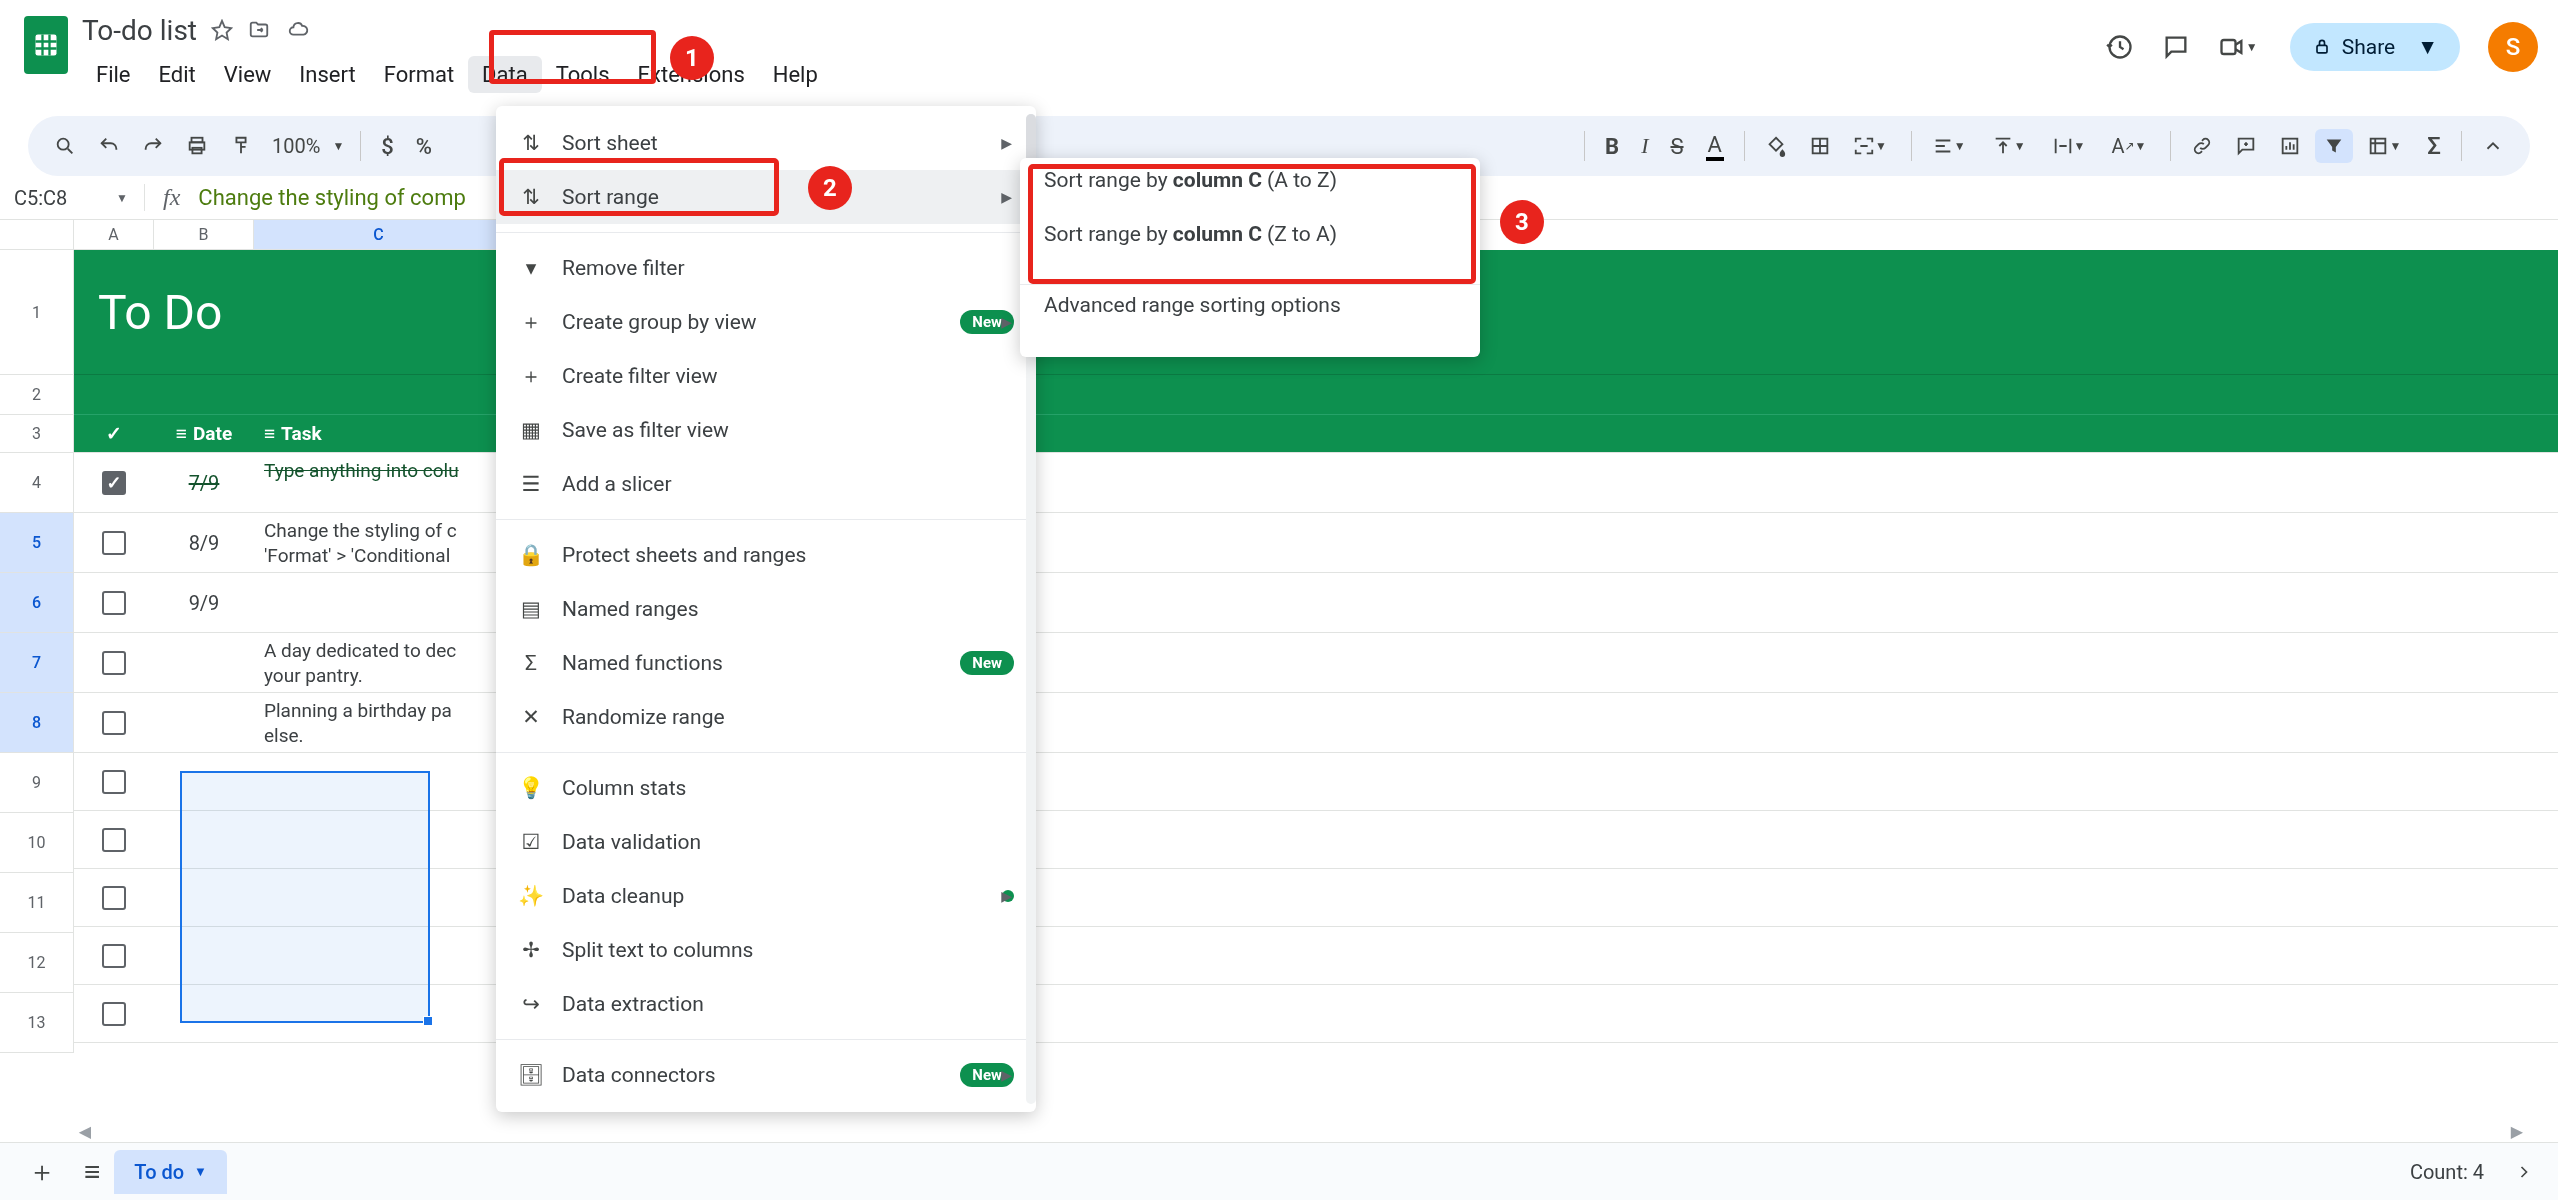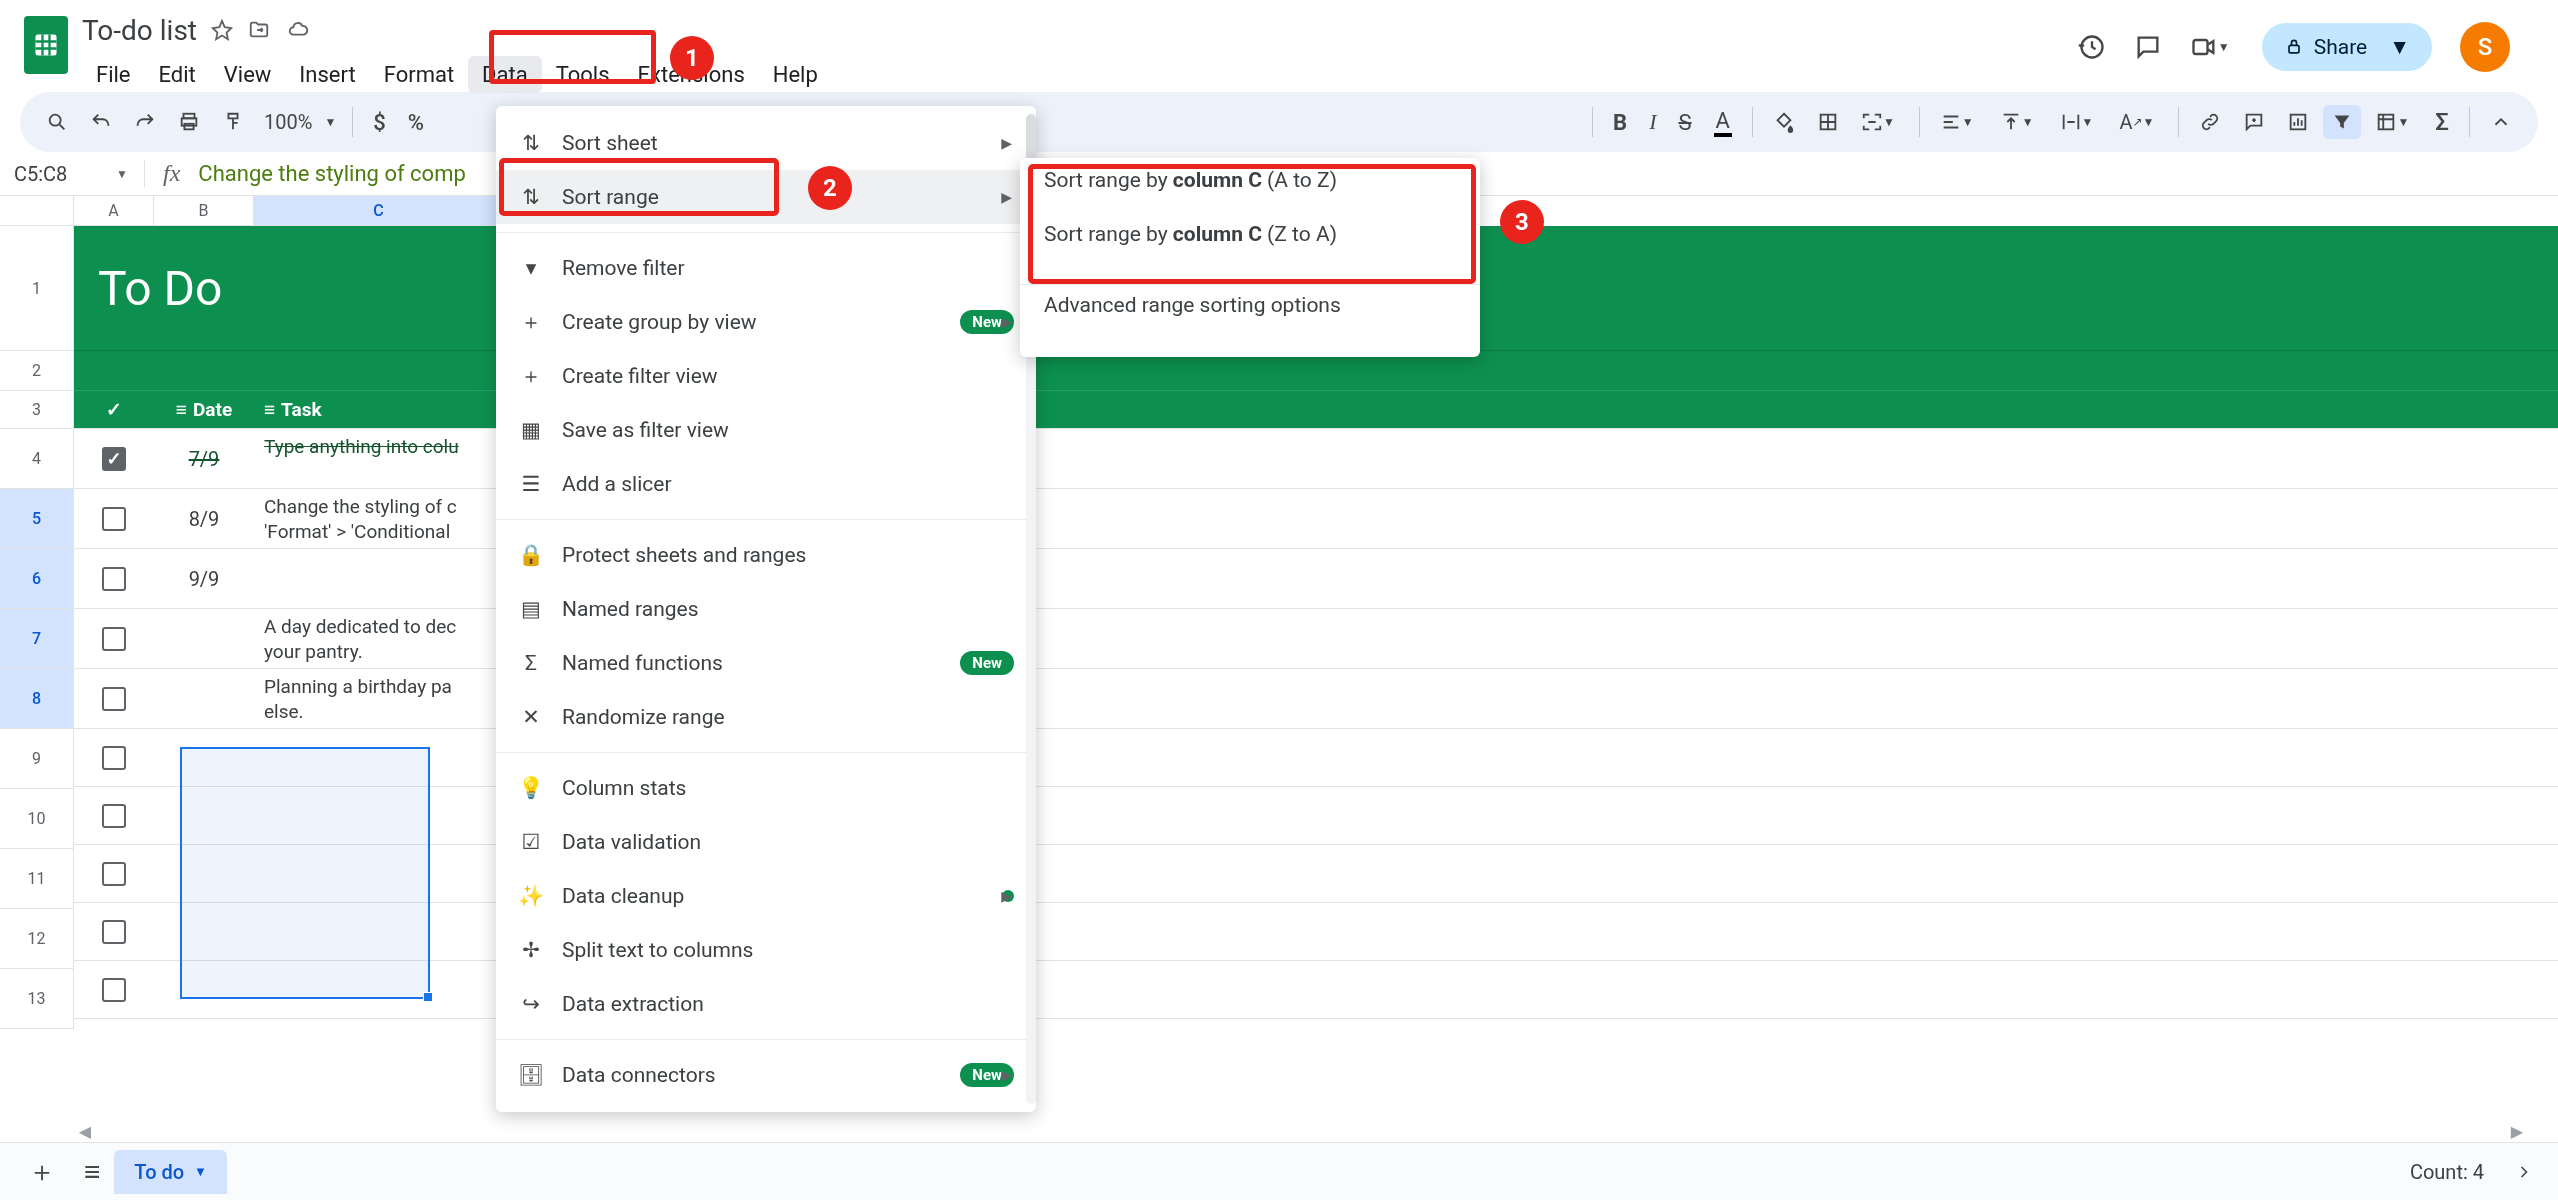--- a/index.html
+++ b/index.html
@@ -1,38 +1,38 @@
 <!DOCTYPE html>
 <html><head>
 <meta charset="utf-8">
 <style>
 * { margin: 0; padding: 0; box-sizing: border-box; font-family: "Google Sans", Roboto, Arial, sans-serif; }
 body { background: #fff; width: 2558px; height: 1200px; transform-origin: top left; overflow: hidden; }
 
 
-.titlebar { display: flex; align-items: flex-start; padding: 12px 40px 0 24px; height: 92px; }
+.titlebar { display: flex; align-items: flex-start; padding: 12px 12px 0 24px; height: 92px; }
 .doc-icon { width: 44px; height: 58px; background: #0d904f; border-radius: 4px; display: flex; align-items: center; justify-content: center; margin-top: 4px; }
 .doc-icon svg { width: 28px; height: 28px; }
 .doc-titleblock { margin-left: 14px; flex: 1; }
 .doc-titlerow { display: flex; align-items: center; gap: 14px; height: 36px; }
 .doc-title { font-size: 28px; color: #3c4043; font-weight: 400; }
 .doc-star, .doc-move, .doc-cloud { color: #5f6368; display:flex; align-items:center; }
 .menubar { display: flex; gap: 0; margin-top: 6px; height: 40px; align-items: center; }
 .menubar-item { font-size: 22px; color: #202124; padding: 6px 14px; border-radius: 6px; cursor: pointer; }
 .menubar-item.highlighted { background: #e8eaed; }
 .red-box-1 { position: absolute; left: 489px; top: 30px; width: 167px; height: 54px; border: 5px solid #e8241d; border-radius: 4px; pointer-events:none; }
 
 .title-right { display: flex; align-items: center; gap: 28px; margin-right: 8px; padding-top:10px; }
 .title-right .icon-btn { color: #444746; display:flex; align-items:center; cursor:pointer; }
 .share-btn { background: #c2e7ff; border-radius: 40px; padding: 12px 22px; display: flex; align-items: center; gap: 10px; font-size: 21px; color: #001d35; cursor: pointer; }
 .share-caret { margin-left: 12px; color:#001d35; }
 .avatar { width: 50px; height: 50px; border-radius: 50%; background: #f57c00; color: #fff; display: flex; align-items: center; justify-content: center; font-size: 24px; font-weight: 500; }
 
 
-.toolbar-wrap { padding: 0 20px; }
+.toolbar-wrap { padding: 0 28px; margin-top: 24px; }
 .toolbar { background: #edf2fa; border-radius: 40px; height: 60px; display: flex; align-items: center; padding: 0 18px; gap: 6px; }
 .tb-btn { color: #444746; padding: 6px 8px; border-radius: 6px; display:flex; align-items:center; cursor:pointer; }
 .tb-btn.active { background: #d3e3fd; }
 .tb-sep { width: 1px; height: 30px; background: #c7c7c7; margin: 0 6px; }
 .tb-zoom { font-size: 20px; color: #444746; padding: 0 6px; }
 .tb-caret { font-size: 12px; color:#444746; padding-right:4px; }
 .toolbar-right { margin-left: auto; display:flex; align-items:center; }
 
 
 .fxbar { display: flex; align-items: center; height: 44px; border-bottom: 1px solid #e1e3e1; padding-left: 14px; }

